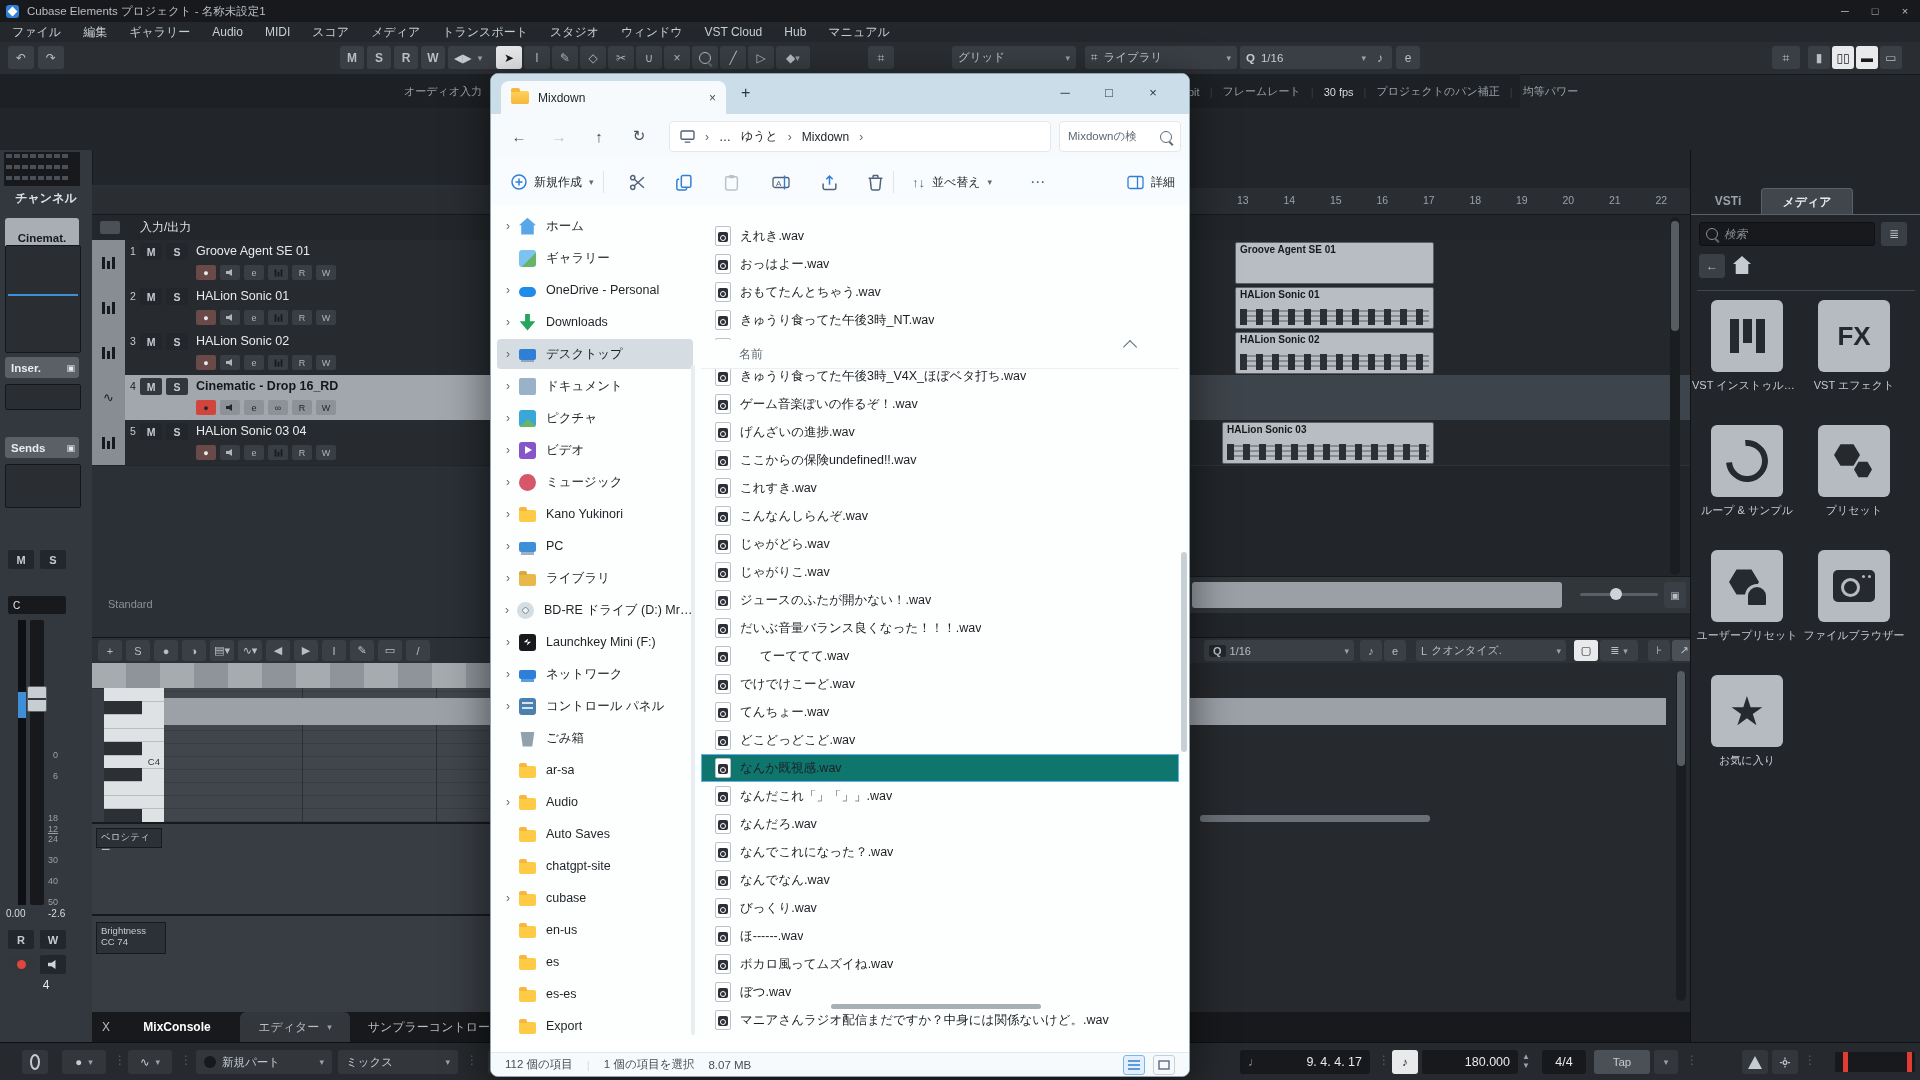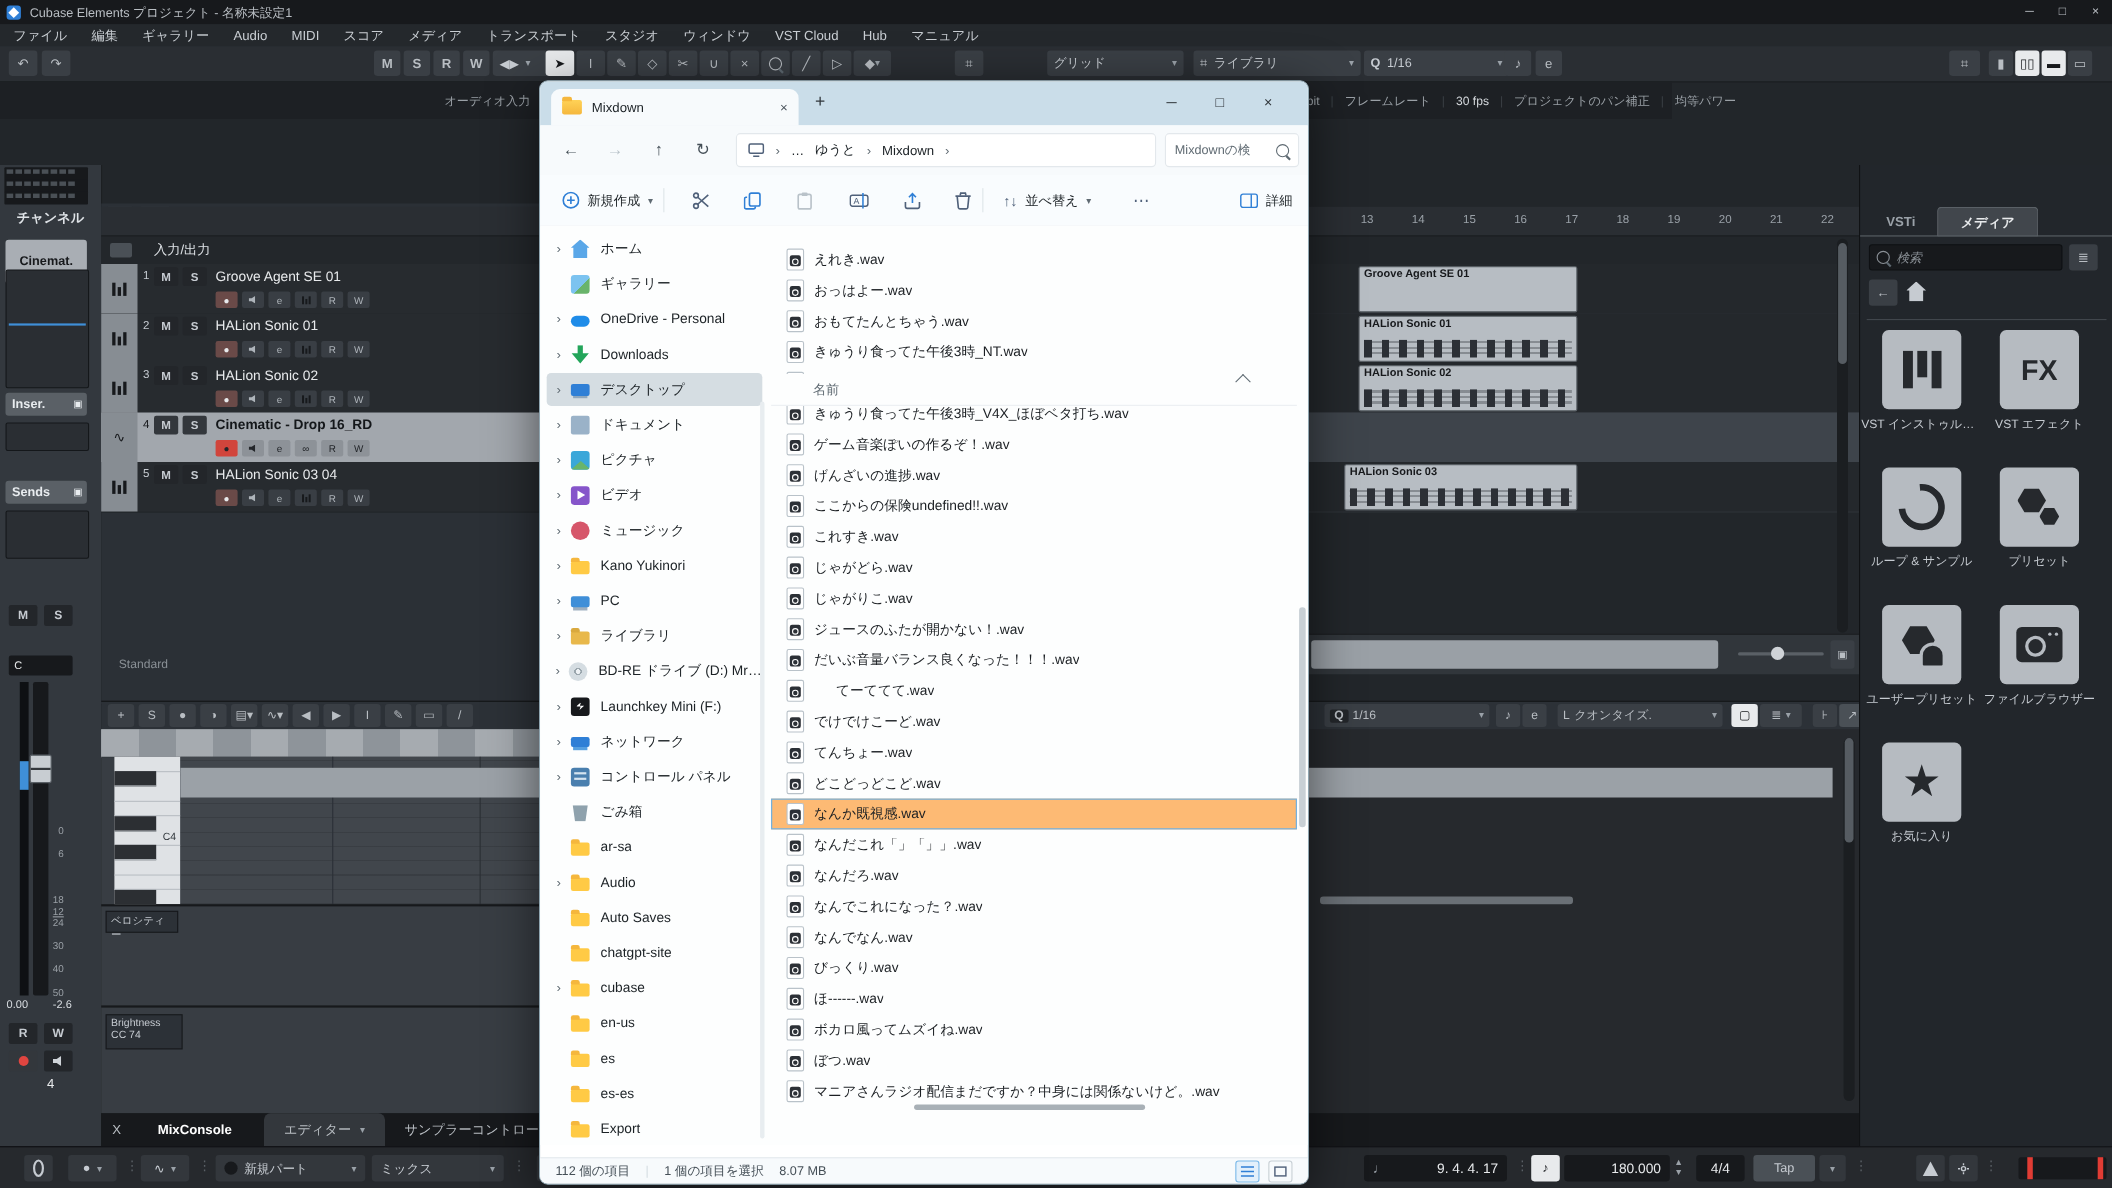--- a/index.html
+++ b/index.html
@@ -123,21 +123,21 @@
   .si-library::before{content:"";position:absolute;top:-3px;left:0;width:8px;height:4px;background:#d9a93e;border-radius:2px 2px 0 0;}
   .si-disc{background:radial-gradient(circle at 50% 50%,#eef2f5 0 18%,#9aa6ad 19% 28%,#d5dde2 29% 100%);border-radius:50%;}
   .si-launchkey{background:#17191c;border-radius:3px;}
   .si-launchkey::after{content:"";position:absolute;left:5px;top:5px;width:7px;height:7px;background:#fff;clip-path:polygon(0 50%,60% 0,45% 45%,100% 45%,40% 100%,55% 55%,0 55%);}
   .si-network{background:#2f7fd6;height:9px!important;margin-top:1px;border-radius:2px;box-shadow:0 5px 0 -2px #57a0e0;}
   .si-control{background:#4a7fae;border-radius:3px;}
   .si-control::after{content:"";position:absolute;left:3px;top:4px;width:11px;height:2px;background:#d5e4f0;box-shadow:0 5px 0 0 #d5e4f0;}
   .si-recycle{background:#8fa2ad;clip-path:polygon(10% 15%,90% 15%,78% 100%,22% 100%);}
   .x-headers{position:absolute;left:210px;top:135px;width:478px;height:28px;background:#fdfefe;border-bottom:1px solid #eceff2;z-index:3;font-size:12px;color:#5f6a72;}
   .f-row{height:28px;display:flex;align-items:center;padding-left:14px;box-sizing:border-box;font-size:12.5px;color:#1b1f23;position:relative;}
-  .f-row.sel{background:#fdba74;outline:1px solid #66b0e8;outline-offset:-1px;}
+  .f-row.sel{background:#0f766e;outline:1px solid #66b0e8;outline-offset:-1px;}
   .ic-wav{width:14px;height:18px;background:#fff;border:1px solid #b9c2c9;border-radius:2px;position:relative;margin-right:9px;flex:0 0 14px;}
   .ic-wav::after{content:"";position:absolute;left:2px;right:2px;top:5px;bottom:3px;background:#2c3036;border-radius:2px;}
   .ic-wav::before{content:"";position:absolute;left:50%;top:62%;width:4px;height:4px;border:1.5px solid #fff;border-radius:50%;transform:translate(-50%,-50%);z-index:1;}
   .x-status{position:absolute;left:0;top:978px;width:698px;height:24px;background:#f7fafc;border-top:1px solid #e4e9ed;display:flex;align-items:center;font-size:11.5px;color:#454f57;padding:0 14px;box-sizing:border-box;gap:14px;}
   .mag{width:10px;height:10px;border:1.5px solid #5f6a72;border-radius:50%;position:relative;display:inline-block;}
   .mag::after{content:"";position:absolute;left:9px;top:9px;width:5px;height:1.5px;background:#5f6a72;transform:rotate(45deg);transform-origin:0 0;}
   .fold{width:18px;height:13px;background:linear-gradient(#ffd257,#f5b73d);border-radius:2px;position:relative;}
   .fold::before{content:"";position:absolute;top:-3px;left:0;width:9px;height:4px;background:#f5b73d;border-radius:2px 2px 0 0;}
   svg{display:block;}
 </style>
@@ -958,20 +958,24 @@
             <span class="ic-wav"></span>
             <span style="white-space: nowrap; overflow: hidden;">げんざいの進捗.wav</span>
           </div>
           <div class="f-row">
             <span class="ic-wav"></span>
             <span style="white-space: nowrap; overflow: hidden;">ここからの保険undefined!!.wav</span>
           </div>
           <div class="f-row">
             <span class="ic-wav"></span>
             <span style="white-space: nowrap; overflow: hidden;">これすき.wav</span>
+          </div>
+          <div class="f-row">
+            <span class="ic-wav"></span>
+            <span style="white-space: nowrap; overflow: hidden;">こんなんしらんぞ.wav</span>
           </div>
           <div class="f-row">
             <span class="ic-wav"></span>
             <span style="white-space: nowrap; overflow: hidden;">じゃがどら.wav</span>
           </div>
           <div class="f-row">
             <span class="ic-wav"></span>
             <span style="white-space: nowrap; overflow: hidden;">じゃがりこ.wav</span>
           </div>
           <div class="f-row">

